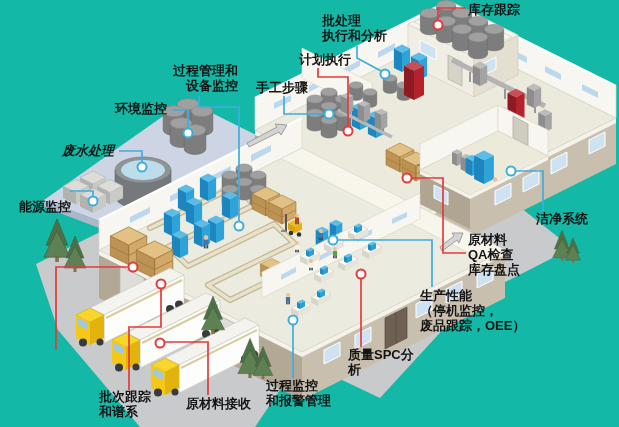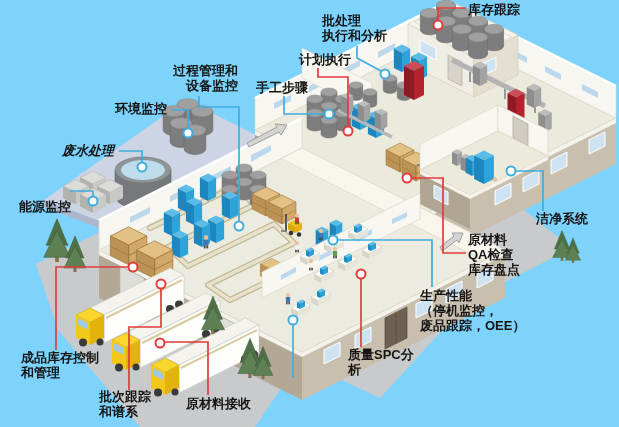--- a/index.html
+++ b/index.html
@@ -12,21 +12,21 @@
   .lead{fill:none;stroke-width:1.7;}
   .lead.red{stroke:var(--red-leader,#e13c3c);}
   .lead.cyan{stroke:var(--cyan-leader,#3fadde);}
   .dot{fill:#ffffff;stroke-width:2;}
   .dot.red{stroke:var(--red-leader,#e13c3c);}
   .dot.cyan{stroke:var(--cyan-leader,#3fadde);}
 </style>
 </head>
 <body>
 
-<div id="stage" style="background: #7dd3fc;">
+<div id="stage" style="background: #14b8a6;">
 
 <svg id="scene" width="619" height="427" viewBox="0 0 619 427">
   <defs>
     <g id="cylD">
           <path d="M-8,-14 L-8,0 A8,4 0 0 0 8,0 L8,-14" fill="#7d7d7d" stroke="#696969" stroke-width="0.5"></path>
           <ellipse cx="0" cy="-14" rx="8" ry="4" fill="#a0a0a0" stroke="#8a8a8a" stroke-width="0.5"></ellipse>
         </g>
     <g id="bluebox">
           <polygon points="-9,-26 0,-30.5 9,-26 0,-21.5" fill="#5cbce8"></polygon>
           <polygon points="-9,-26 0,-21.5 0,0 -9,-4.5" fill="#1d86bf"></polygon>
@@ -447,19 +447,19 @@
 <div class="callout" style="left:11px;top:199px;padding-left:8px;">能源监控</div>
 <div class="callout" style="left:536px;top:211px;">洁净系统</div>
 <div class="callout" style="left:468px;top:232px;">原材料
 QA检查
 库存盘点</div>
 <div class="callout" style="left:420px;top:288px;">生产性能
 （停机监控，
 废品跟踪，OEE）</div>
 <div class="callout" style="left:348px;top:347px;">质量SPC分
 析</div>
+<div class="callout" style="left:266px;top:378px;">过程监控
+和报警管理</div>
 <div class="callout" style="left:186px;top:396px;">原材料接收</div>
 <div class="callout" style="left:99px;top:390px;font-family:Liberation Mono, monospace;">批次跟踪
 和谱系</div>
-<div class="callout" style="left:21px;top:350px;">成品库存控制
-和管理</div>
 
 </div>
 
 </body></html>

